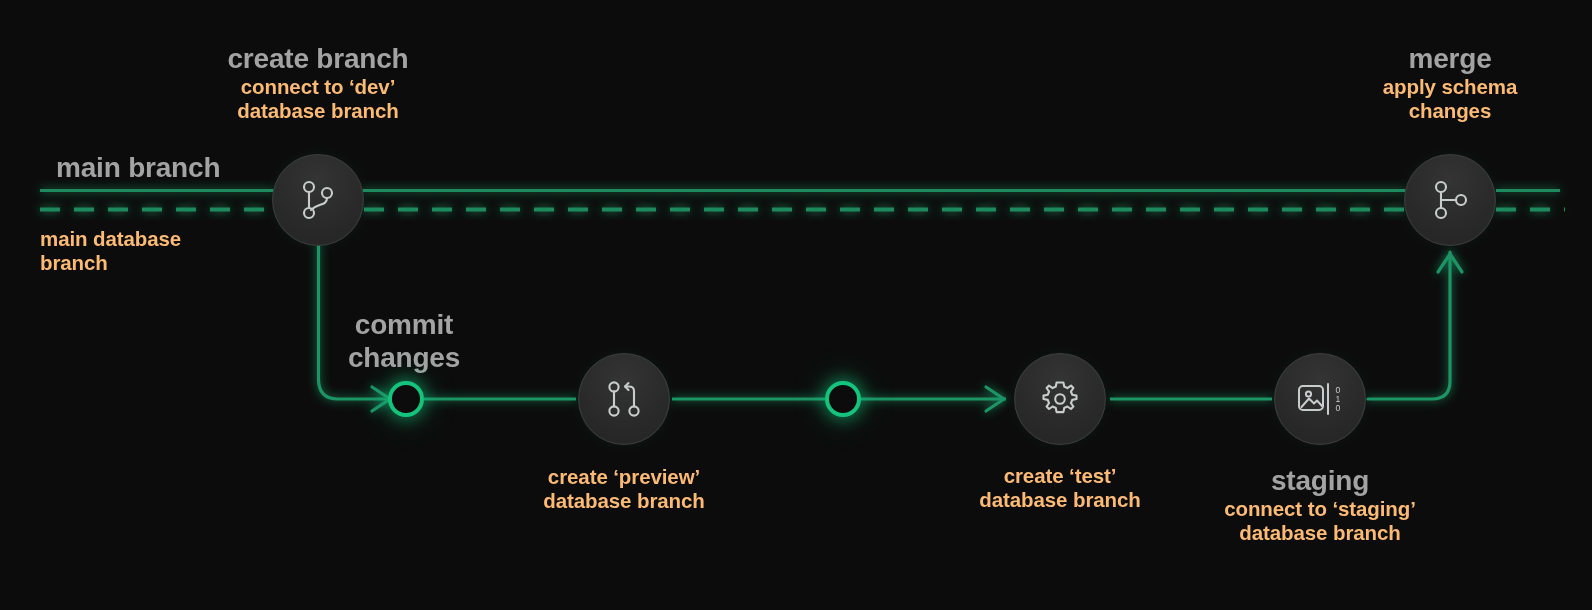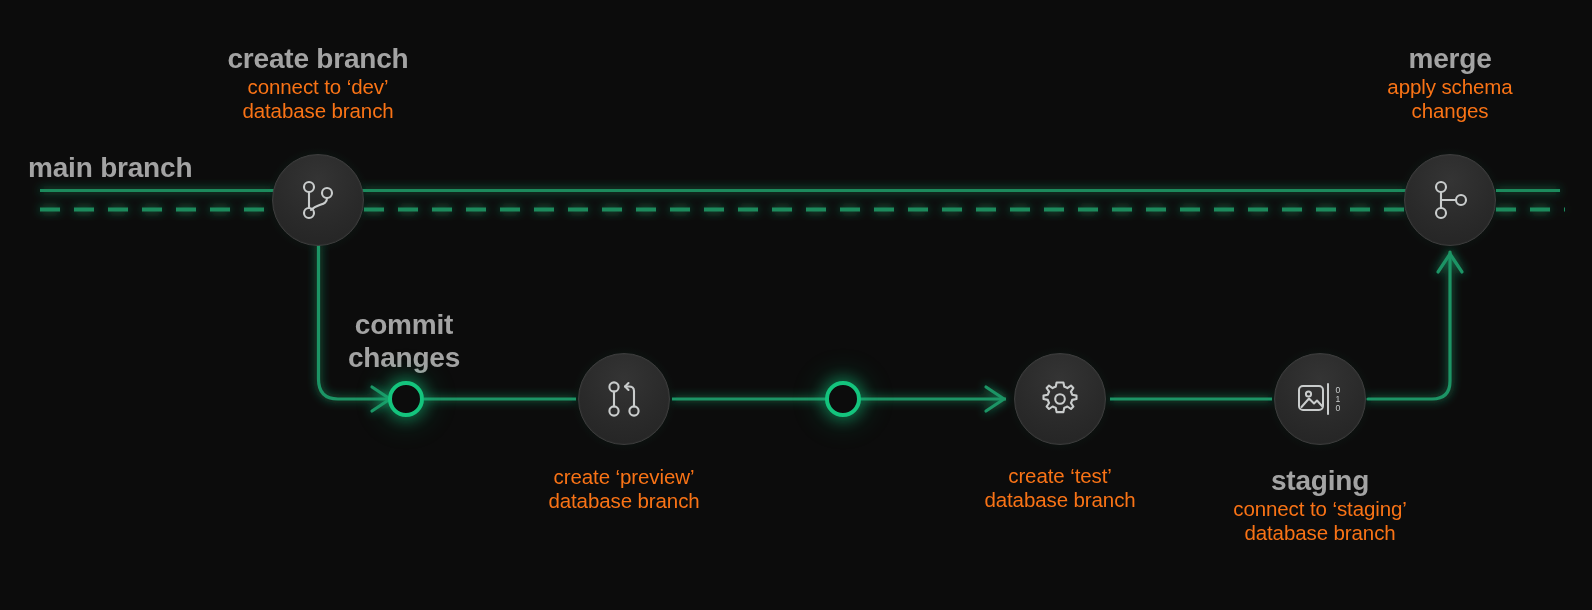--- a/index.html
+++ b/index.html
@@ -34,22 +34,22 @@
     line-height: 1.18;
   }
   .lbl .title {
     font-size: 28px;
     font-weight: 700;
     color: #a3a3a3;
     letter-spacing: -0.2px;
   }
   .lbl .sub {
     font-size: 20.5px;
-    font-weight: 400;
-    color: #f97316;
+    font-weight: 700;
+    color: #fdba74;
     letter-spacing: -0.1px;
   }
   .lbl.c { text-align: center; transform: translateX(-50%); }
   .lbl.l { text-align: left; }
 
   
   .node {
     position: absolute;
     border-radius: 50%;
     transform: translate(-50%, -50%);
@@ -135,24 +135,28 @@
       <path d="M1438,272 L1450,254 L1462,272" fill="none" stroke="#1b9465" stroke-width="3.2" stroke-linecap="round" stroke-linejoin="round"></path>
     </g>
   </svg>
 
   <div class="glow" style="left:318px;top:200px;width:110px;height:110px;background:radial-gradient(circle,rgba(20,196,125,0.22) 0%,rgba(20,196,125,0) 68%);"></div>
   <div class="glow" style="left:624px;top:399px;width:110px;height:110px;background:radial-gradient(circle,rgba(20,196,125,0.20) 0%,rgba(20,196,125,0) 68%);"></div>
   <div class="glow" style="left:1060px;top:399px;width:110px;height:110px;background:radial-gradient(circle,rgba(20,196,125,0.18) 0%,rgba(20,196,125,0) 68%);"></div>
   <div class="glow" style="left:1320px;top:399px;width:110px;height:110px;background:radial-gradient(circle,rgba(20,196,125,0.18) 0%,rgba(20,196,125,0) 68%);"></div>
   <div class="glow" style="left:1450px;top:200px;width:110px;height:110px;background:radial-gradient(circle,rgba(20,196,125,0.20) 0%,rgba(20,196,125,0) 68%);"></div>
 
-  <div class="lbl l" style="left:28px;top:151px;">
+  <div class="lbl l" style="left:56px;top:151px;">
     <div class="title">main branch</div>
   </div>
 
+  <div class="lbl l" style="left:40px;top:227px;">
+    <div class="sub">main database</div>
+    <div class="sub">branch</div>
+  </div>
 
   <div class="lbl c" style="left:318px;top:42px;">
     <div class="title">create branch</div>
     <div class="sub">connect to ‘dev’</div>
     <div class="sub">database branch</div>
   </div>
   <div class="node big" style="left:318px;top:200px;">
     <svg width="46" height="46" viewBox="0 0 46 46">
       <g fill="none" stroke="#c9cccc" stroke-width="2.1" stroke-linecap="round">
         <circle cx="14" cy="10" r="5"></circle>

